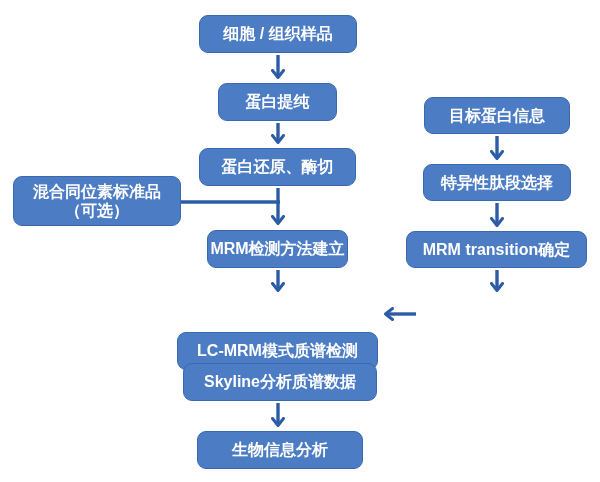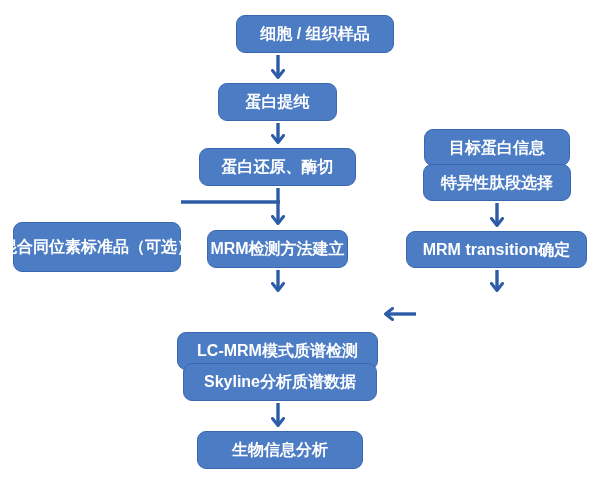--- a/index.html
+++ b/index.html
@@ -37,29 +37,29 @@
     color: var(--text, #ffffff);
     font-weight: bold;
     font-size: 16px;
     display: flex;
     align-items: center;
     justify-content: center;
     text-align: center;
     line-height: 1.2;
     white-space: nowrap;
   }
-  .n-sample     { left: 199px; top: 15px;  width: 158px; height: 38px; margin-left: 37px; }
+  .n-sample     { left: 199px; top: 15px;  width: 158px; height: 38px; }
   .n-purify     { left: 218px; top: 83px;  width: 119px; height: 38px; }
   .n-digest     { left: 199px; top: 148px; width: 157px; height: 38px; }
   .n-hplc       { left: 207px; top: 230px; width: 141px; height: 38px; }
   .n-lcmrm      { left: 177px; top: 296px; width: 201px; height: 38px; margin-top: 36px; }
   .n-skyline    { left: 183px; top: 363px; width: 194px; height: 38px; }
   .n-bioinfo    { left: 197px; top: 431px; width: 166px; height: 38px; }
-  .n-isotope    { left: 13px;  top: 176px; width: 168px; height: 50px; flex-direction: row; margin-top: 46px; }
-  .n-target     { left: 424px; top: 97px;  width: 146px; height: 37px; margin-top: 32px; }
+  .n-isotope    { left: 13px;  top: 176px; width: 168px; height: 50px; flex-direction: column; }
+  .n-target     { left: 424px; top: 97px;  width: 146px; height: 37px; }
   .n-peptide    { left: 423px; top: 164px; width: 148px; height: 37px; }
   .n-transition { left: 406px; top: 231px; width: 181px; height: 37px; }
   .n-method     { left: 418px; top: 296px; width: 154px; height: 38px; }
 </style>
 </head>
 <body>
 
 <div class="canvas">
 
   <svg class="arrows" viewBox="0 0 600 482" xmlns="http://www.w3.org/2000/svg">

